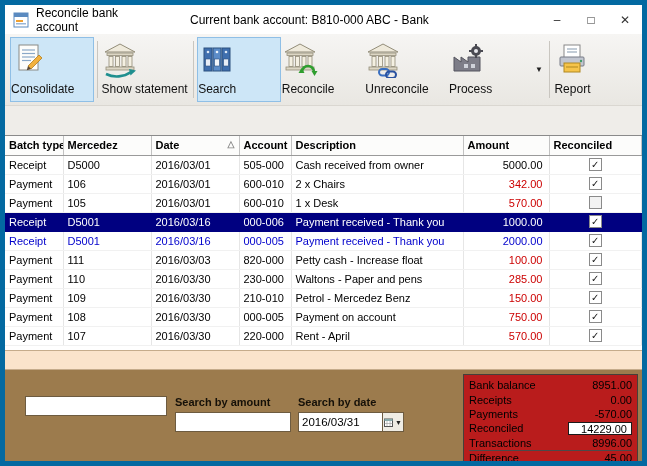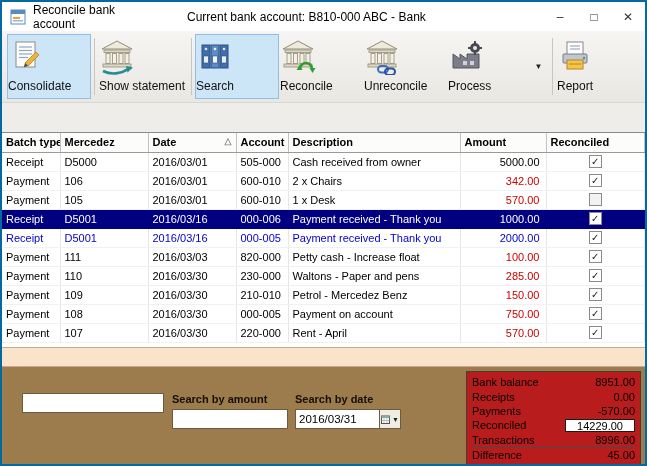--- a/index.html
+++ b/index.html
@@ -1,20 +1,20 @@
 <!DOCTYPE html>
 <html><head>
 <meta charset="utf-8">
 <style>
   * { box-sizing: border-box; margin: 0; padding: 0; }
   html,body { width:647px; height:466px; }
   body { font-family: "Liberation Sans", sans-serif; background:#d4d0c8; }
 
   .window { position:relative; width:647px; height:466px; background:#efede9;
-            border:2px solid #0369a1; overflow:hidden; }
+            border:5px solid #0369a1; overflow:hidden; }
 
   
   .titlebar { position:absolute; top:0; left:0; right:0; height:29px; background:#ffffff;
               display:flex; align-items:center; padding-left:8px; font-size:12px; color:#000; }
   .title-icon { width:16px; height:16px; margin-right:7px; flex:none; }
   .window-title { width:126px; flex:none; }
   .subtitle { margin-left:28px; }
   .win-controls { margin-left:auto; display:flex; height:100%; }
   .win-btn { width:34px; display:flex; align-items:center; justify-content:center;
              font-size:12px; color:#333; cursor:default; }
@@ -78,21 +78,21 @@
   .in-date { width:84px; height:20px; border:1px solid #6d5b40; border-right:none; background:#fff;
              font-size:11.5px; padding:0 3px; font-family:"Liberation Sans",sans-serif; }
   .date-drop { width:22px; height:20px; border:1px solid #6d5b40; background:#efece4;
                display:flex; align-items:center; justify-content:center; gap:2px; font-size:7px; color:#222; }
 
   .summary { position:absolute; top:4px; right:4px; width:175px; height:120px; background:#b91c1c;
              border:1px solid #45403a; padding:3px 5px; font-size:11px; color:#000; }
   .sum-row { display:flex; justify-content:space-between; align-items:center; height:14.4px; }
   .sum-row .sv { text-align:right; }
   .sum-row.boxed .sv { border:1px solid #1a1a1a; background:#fff; min-width:64px;
-                       padding:0 11px; height:13px; line-height:12px; }
+                       padding:0 4px; height:13px; line-height:12px; }
   .sum-row.sep { border-top:1px solid #4a4a4a; }
 </style>
 </head>
 <body>
 
 <div class="window">
 
   <div class="titlebar">
     <span class="title-icon">
       <svg viewBox="0 0 16 16" width="16" height="16">

